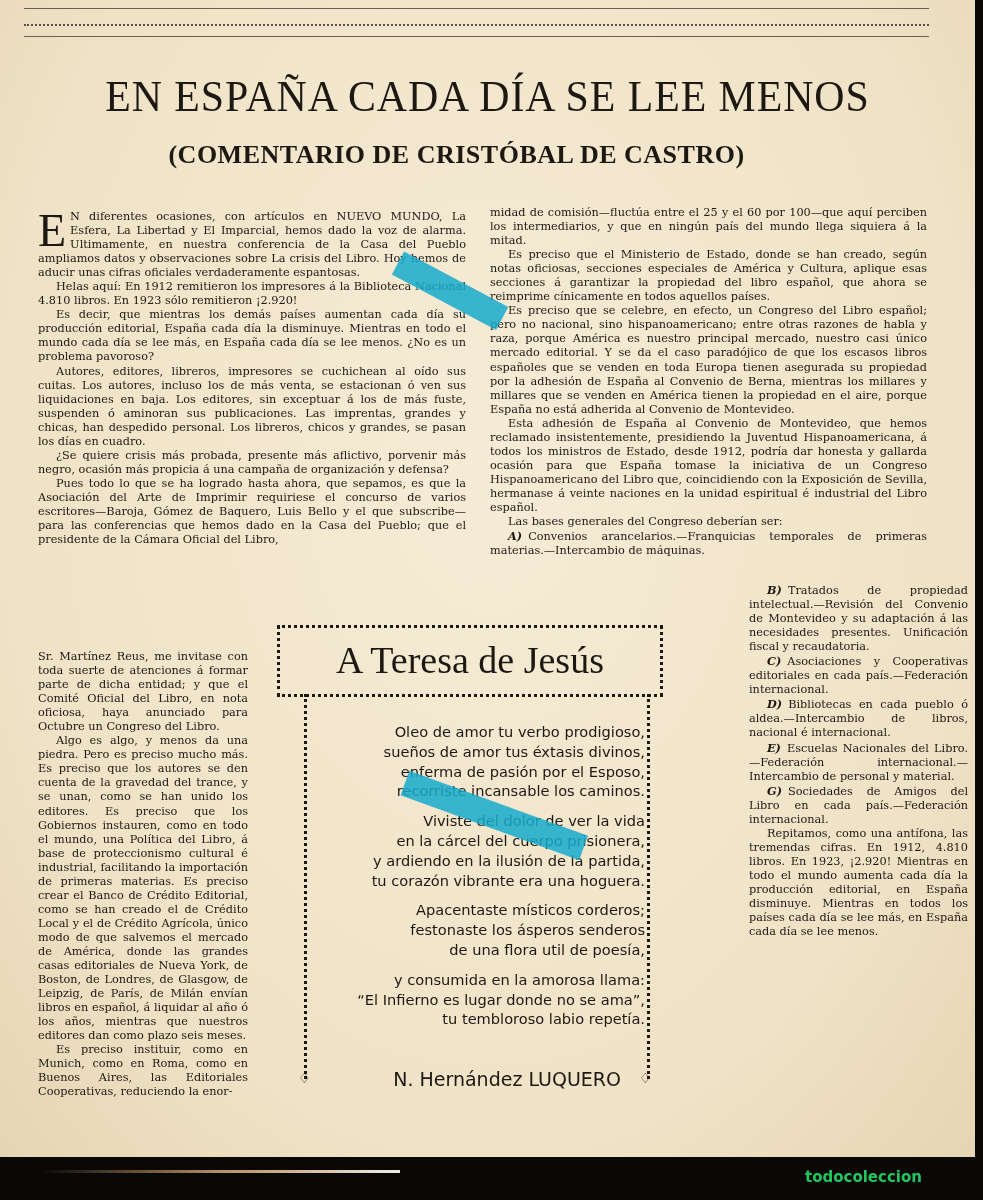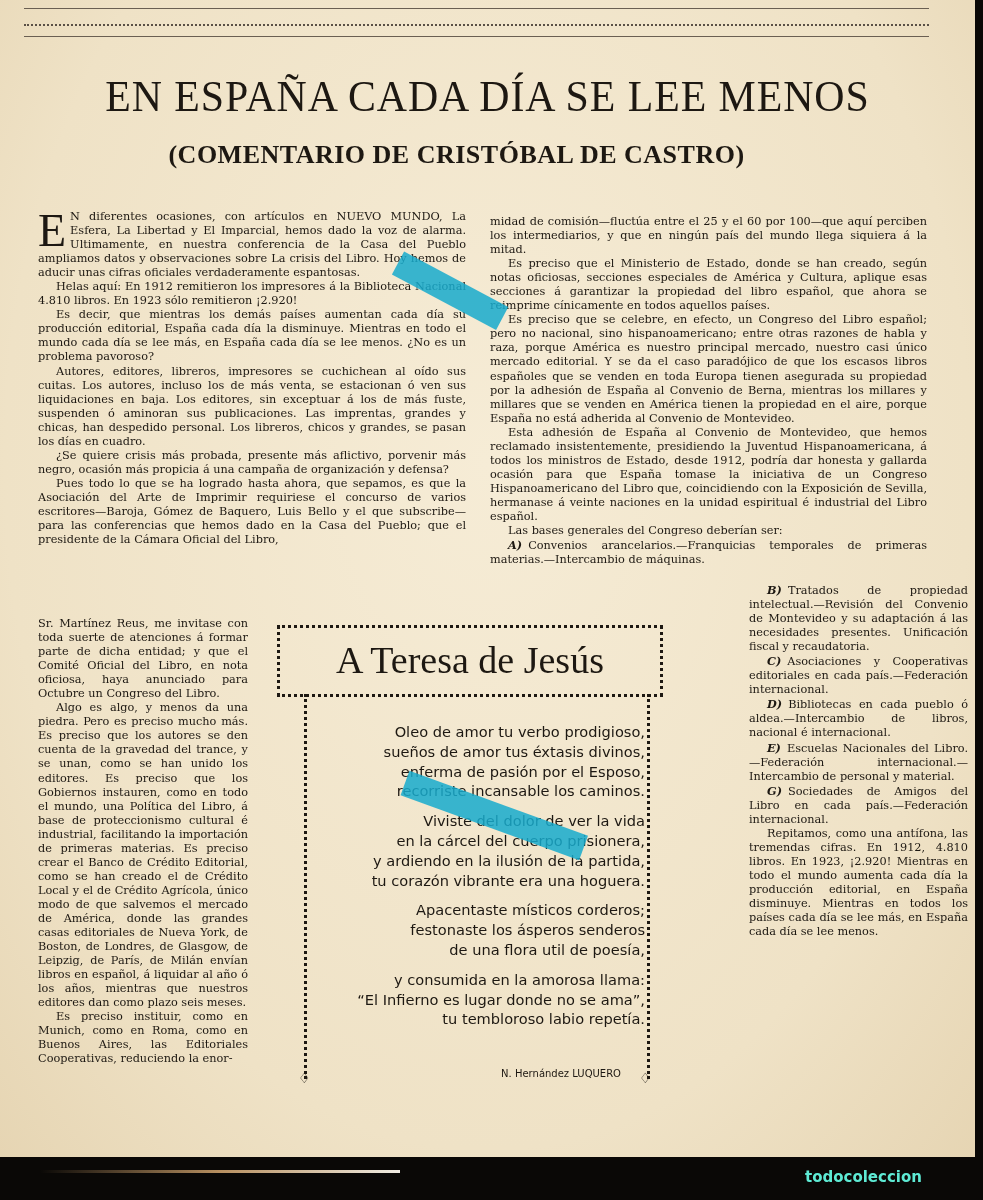--- a/index.html
+++ b/index.html
@@ -22,22 +22,22 @@
   }
   .subhead {
     position: absolute; left: 0; top: 140px; width: 913px; text-align: center;
     font-family: "Liberation Serif", serif; font-size: 26px; font-weight: bold;
     letter-spacing: 0.5px;
   }
   .col { position: absolute; font-size: 11.3px; line-height: 14.05px; text-align: justify; }
   .col p { margin: 0; text-indent: 18px; }
   .col p.noindent { text-indent: 0; }
   .col1 { left: 38px; top: 210px; width: 428px; }
-  .col1b { left: 38px; top: 617px; width: 210px; }
-  .col2 { left: 490px; top: 215px; width: 437px; }
+  .col1b { left: 38px; top: 650px; width: 210px; }
+  .col2 { left: 490px; top: 206px; width: 437px; }
   .col3 { left: 749px; top: 583px; width: 219px; }
   .dropcap { float: left; font-family: "Liberation Serif", serif; font-size: 46px; line-height: 38px; margin: 2px 4px 0 0; }
   .item-letter { font-style: italic; font-weight: bold; margin-right: 6px; }
   .poem-title-box {
     position: absolute; left: 277px; top: 625px; width: 380px; height: 66px;
     border: 3px dotted #1d1812;
   }
   .poem-title {
     position: absolute; left: 0; top: 10px; width: 380px; text-align: center;
     font-family: "Liberation Serif", serif; font-size: 38px;
@@ -45,25 +45,25 @@
   .poem-frame {
     position: absolute; left: 304px; top: 694px; width: 340px; height: 385px;
     border-left: 3px dotted #1d1812; border-right: 3px dotted #1d1812;
   }
   .pendant { position: absolute; top: 1070px; font-size: 14px; }
   .poem { position: absolute; left: 325px; top: 722px; width: 320px;
     font-family: "DejaVu Sans", sans-serif; font-size: 14.6px; line-height: 19.8px; }
   .stanza { margin-bottom: 10px; text-align: right; }
   .stanza div:first-child { text-indent: 22px; }
   .poem-author { position: absolute; left: 325px; top: 1068px; width: 296px; text-align: right;
-    font-family: "DejaVu Sans", sans-serif; font-size: 10px; }
+    font-family: "DejaVu Sans", sans-serif; font-size: 19px; }
   .tape { position: absolute; background: rgba(22,170,205,0.85); }
   .tape1 { left: 398px; top: 250px; width: 118px; height: 26px; transform: rotate(28deg); transform-origin: left center; }
   .tape2 { left: 405px; top: 770px; width: 190px; height: 26px; transform: rotate(20deg); transform-origin: left center; }
-  .watermark { position: absolute; left: 805px; top: 1168px; font-family: "DejaVu Sans", sans-serif; font-weight: bold; font-size: 15px; color: #5eead4; }
+  .watermark { position: absolute; left: 805px; top: 1168px; font-family: "DejaVu Sans", sans-serif; font-weight: bold; font-size: 15px; color: #22c55e; }
   .shadow-line { position: absolute; left: 40px; top: 1170px; width: 360px; height: 3px; background: linear-gradient(90deg, #0a0806, #b89060, #f0ece2); }
 </style>
 </head>
 <body>
 
 <div class="page">
   <div class="rule r1"></div>
   <div class="rule r2"></div>
   <div class="rule r3"></div>
 

